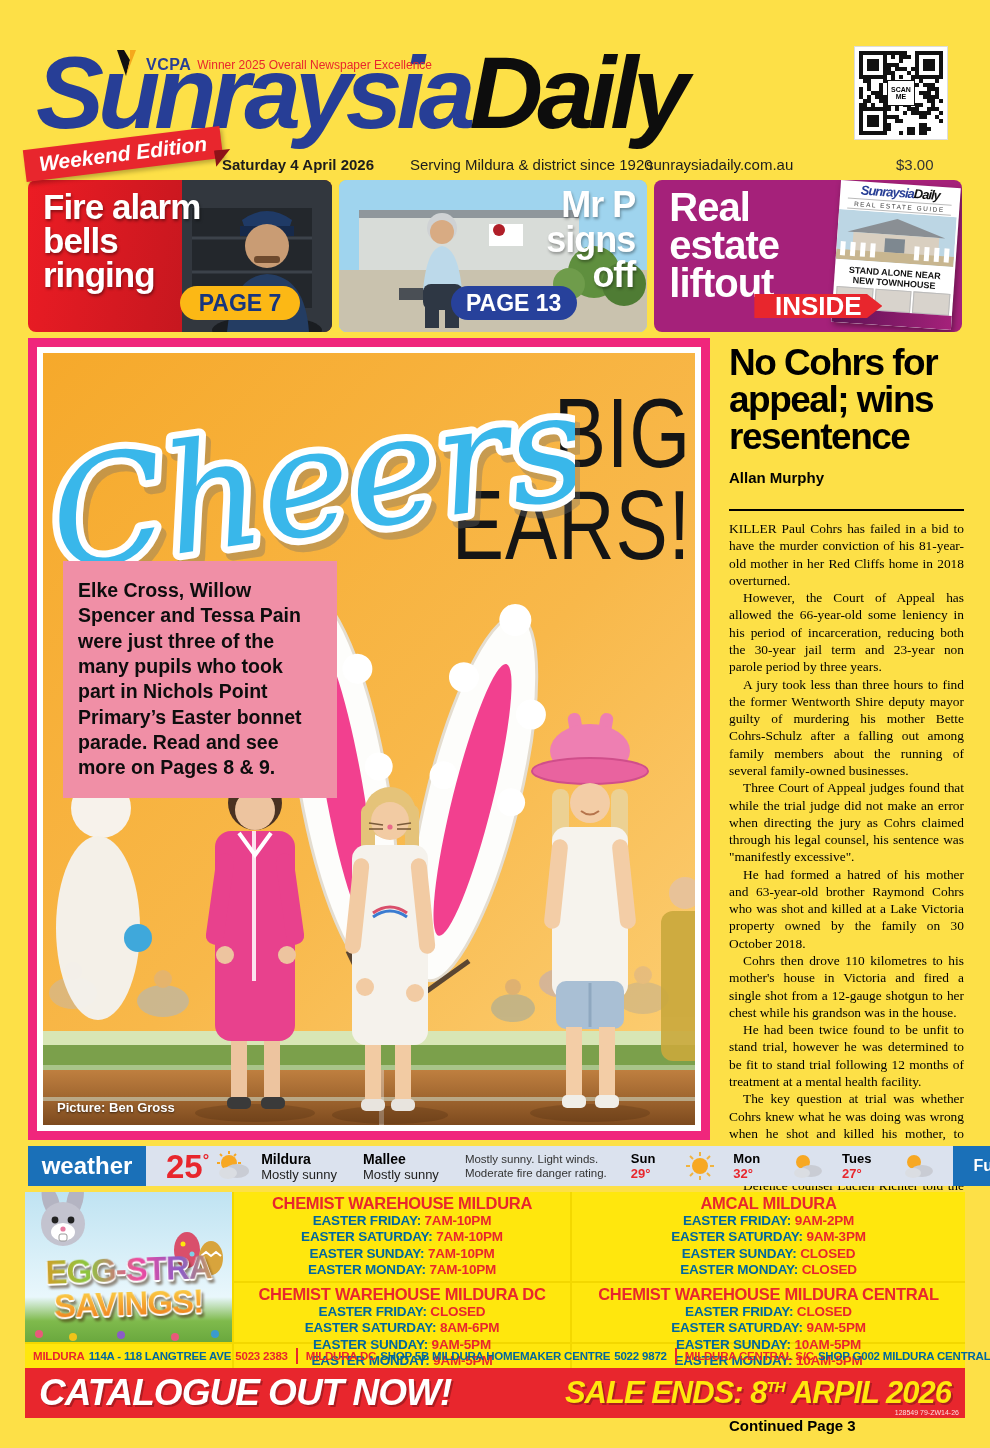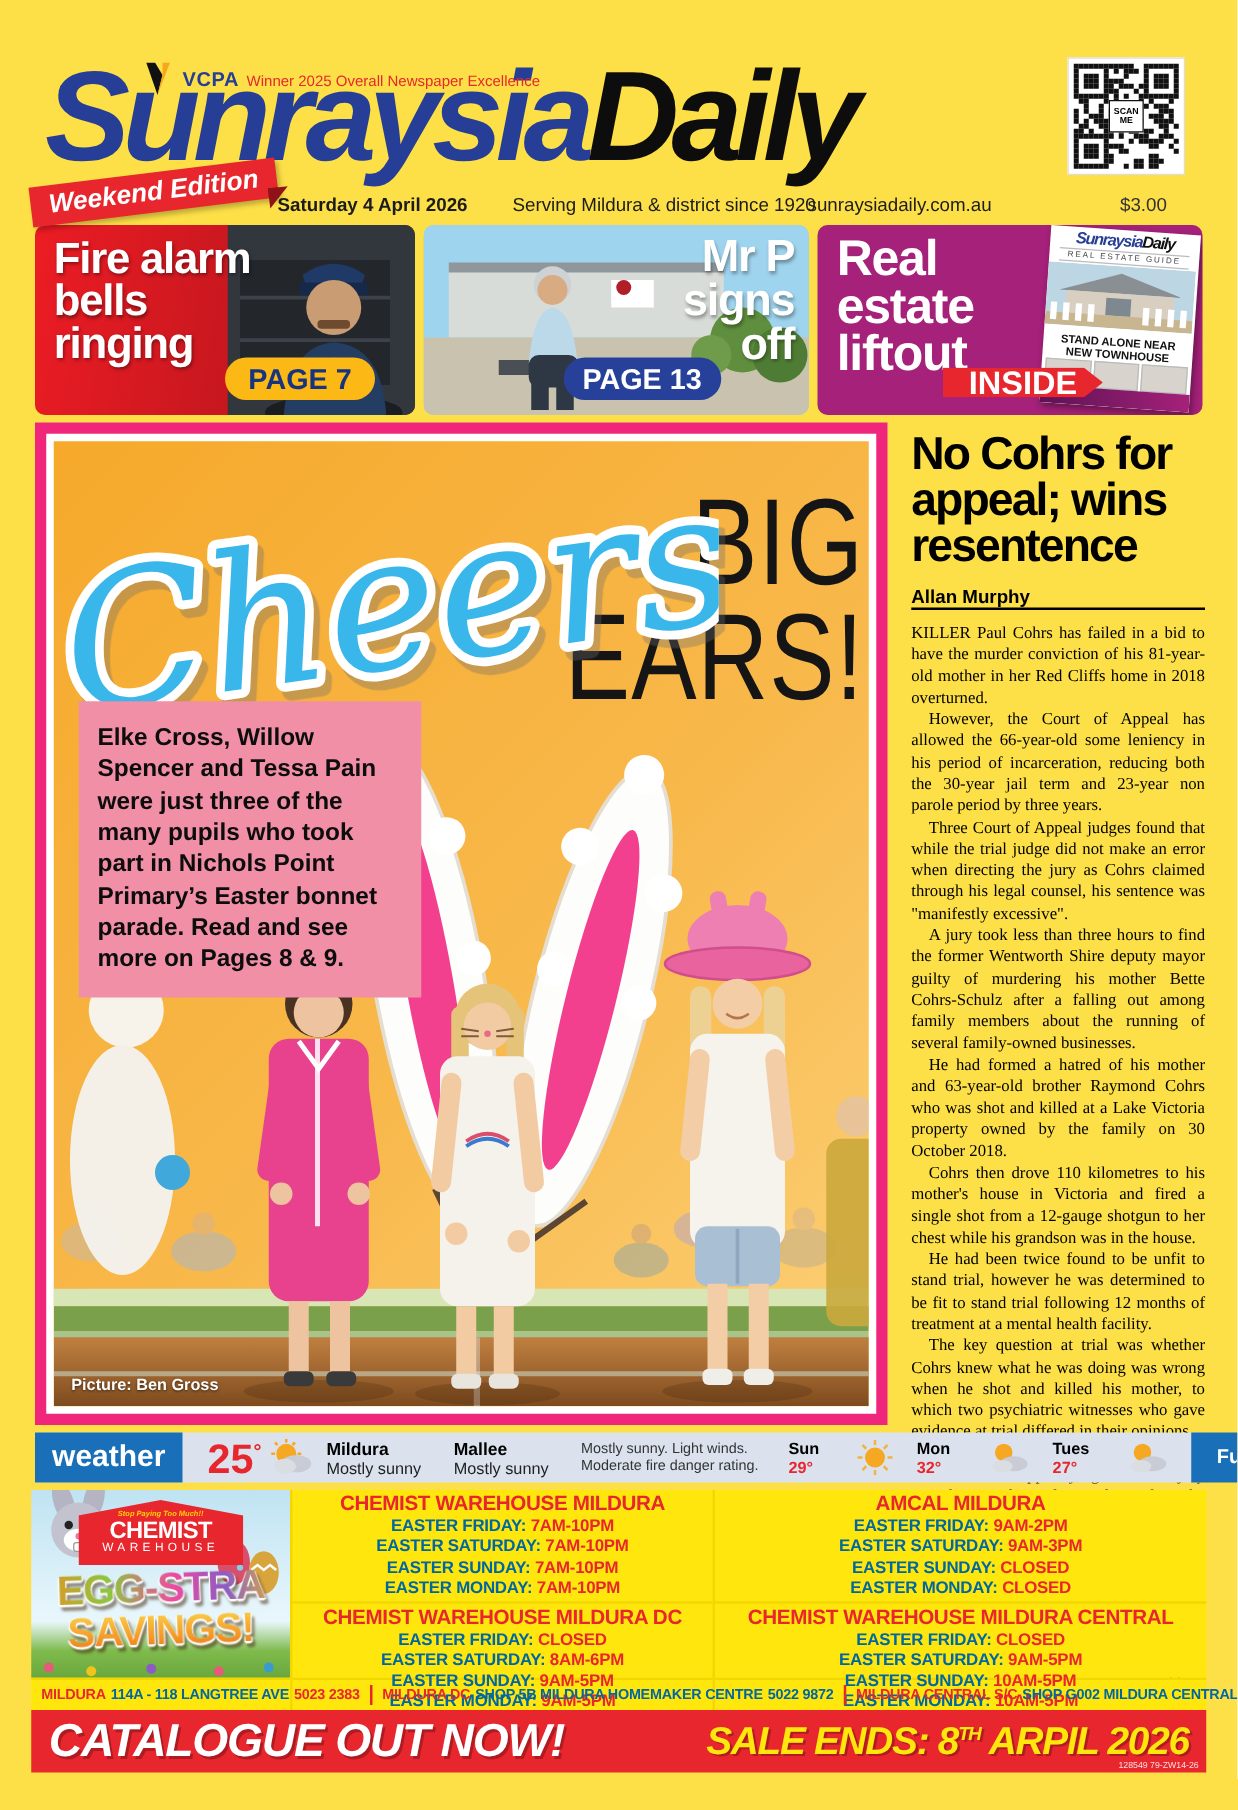--- a/index.html
+++ b/index.html
@@ -81,21 +81,21 @@
            transform:scaleX(.8);transform-origin:100% 0;letter-spacing:1px;}
   .caption{position:absolute;left:20px;top:208px;width:244px;background:#f08fa6;padding:17px 15px;z-index:5;
            font-weight:bold;font-size:19.5px;line-height:1.3;color:#0d0d0d;}
   .scene{position:absolute;left:0;bottom:0;width:652px;height:772px;z-index:2;}
   .credit{position:absolute;left:14px;bottom:10px;z-index:6;color:#fff;font-weight:bold;font-size:13px;
           text-shadow:0 1px 2px rgba(0,0,0,.6);}
 
   
   .article{position:absolute;left:729px;top:344px;width:235px;z-index:3;color:#000;}
   .a-head{font-weight:bold;font-size:37px;line-height:1.0;letter-spacing:-1.5px;margin:0 0 14px 0;}
-  .a-byline{font-weight:bold;font-size:15px;border-bottom:2px solid #000;padding-bottom:0;margin-bottom:9px;}
+  .a-byline{font-weight:bold;font-size:15px;border-bottom:2px solid #000;padding-bottom:23px;margin-bottom:9px;}
   .a-body p{font-family:"Liberation Serif",serif;font-size:13.4px;line-height:1.29;text-align:justify;
             margin:0;text-indent:14px;}
   .a-body p:first-child{text-indent:0;}
   .a-cont{border-top:2px solid #000;margin-top:9px;padding-top:5px;font-weight:bold;font-size:15px;}
 
   
   .weather{position:absolute;left:28px;top:1146px;width:934px;height:40px;background:#dbe2ee;display:flex;
            align-items:center;z-index:3;}
   .w-label{width:118px;height:40px;background:#1a70b8;color:#fff;font-weight:bold;font-size:24px;
            display:flex;align-items:center;justify-content:center;flex:none;}
@@ -876,22 +876,22 @@
       </div>
     </div>
   </div>
 
   <div class="article">
     <h1 class="a-head">No Cohrs for appeal; wins resentence</h1>
     <div class="a-byline">Allan Murphy</div>
     <div class="a-body">
       <p>KILLER Paul Cohrs has failed in a bid to have the murder conviction of his 81-year-old mother in her Red Cliffs home in 2018 overturned.</p>
       <p>However, the Court of Appeal has allowed the 66-year-old some leniency in his period of incarceration, reducing both the 30-year jail term and 23-year non parole period by three years.</p>
+      <p>A jury took less than three hours to find the former Wentworth Shire deputy mayor guilty of murdering his mother Bette Cohrs-Schulz after a falling out among family members about the running of several family-owned businesses.</p>
       <p>Three Court of Appeal judges found that while the trial judge did not make an error when directing the jury as Cohrs claimed through his legal counsel, his sentence was "manifestly excessive".</p>
-      <p>A jury took less than three hours to find the former Wentworth Shire deputy mayor guilty of murdering his mother Bette Cohrs-Schulz after a falling out among family members about the running of several family-owned businesses.</p>
       <p>He had formed a hatred of his mother and 63-year-old brother Raymond Cohrs who was shot and killed at a Lake Victoria property owned by the family on 30 October 2018.</p>
       <p>Cohrs then drove 110 kilometres to his mother's house in Victoria and fired a single shot from a 12-gauge shotgun to her chest while his grandson was in the house.</p>
       <p>He had been twice found to be unfit to stand trial, however he was determined to be fit to stand trial following 12 months of treatment at a mental health facility.</p>
       <p>The key question at trial was whether Cohrs knew what he was doing was wrong when he shot and killed his mother, to which two psychiatric witnesses who gave evidence at trial differed in their opinions.</p>
       <p>Defence counsel Lucien Richter told the three Court of Appeal judges that the jury in Cohrs' murder trial were directed "in the wrong terms" by the trial judge in regard to the test of mental impairment.</p>
       <p>He said language used by the trial judge was to the extent that it introduced the possibility of misunderstanding and had the potential to distract the jury and place "a real burden" on the accused.</p>
       <p>However, the three Court of Appeal judges found the trial judge's charge to the jury was "correct and unimpeachable".</p>
     </div>
     <div class="a-cont">Continued Page 3</div>
   </div>
@@ -987,25 +987,20 @@
           <ellipse cx="186" cy="66" rx="12" ry="17" fill="#d8a43c"></ellipse>
           <path d="M176 64 l5,-4 5,4 5,-4 5,4" stroke="#fff" fill="none" stroke-width="2"></path>
           <g>
             <circle cx="14" cy="142" r="4" fill="#e85a7a"></circle>
               <circle cx="48" cy="145" r="4" fill="#f0c419"></circle>
             <circle cx="96" cy="143" r="4" fill="#8b5cc6"></circle>
               <circle cx="150" cy="145" r="4" fill="#e85a7a"></circle>
             <circle cx="190" cy="142" r="4" fill="#3a9bd0"></circle>
           </g>
         </svg>
-        <div class="cw-logo">
-          <div class="cw-tag">Stop Paying Too Much!!</div>
-          <div class="cw-1">CHEMIST</div>
-          <div class="cw-2">WAREHOUSE</div>
-        </div>
         <div class="promo promo1">EGG-STRA</div>
         <div class="promo promo2">SAVINGS!</div>
       </div>
 
       <div class="ad-yellow">
         <div class="store">
           <div class="s-name">CHEMIST WAREHOUSE MILDURA</div>
           <div class="row"><span class="lab">EASTER FRIDAY:</span> <span class="val">7AM-10PM</span></div>
           <div class="row"><span class="lab">EASTER SATURDAY:</span> <span class="val">7AM-10PM</span></div>
           <div class="row"><span class="lab">EASTER SUNDAY:</span> <span class="val">7AM-10PM</span></div>

